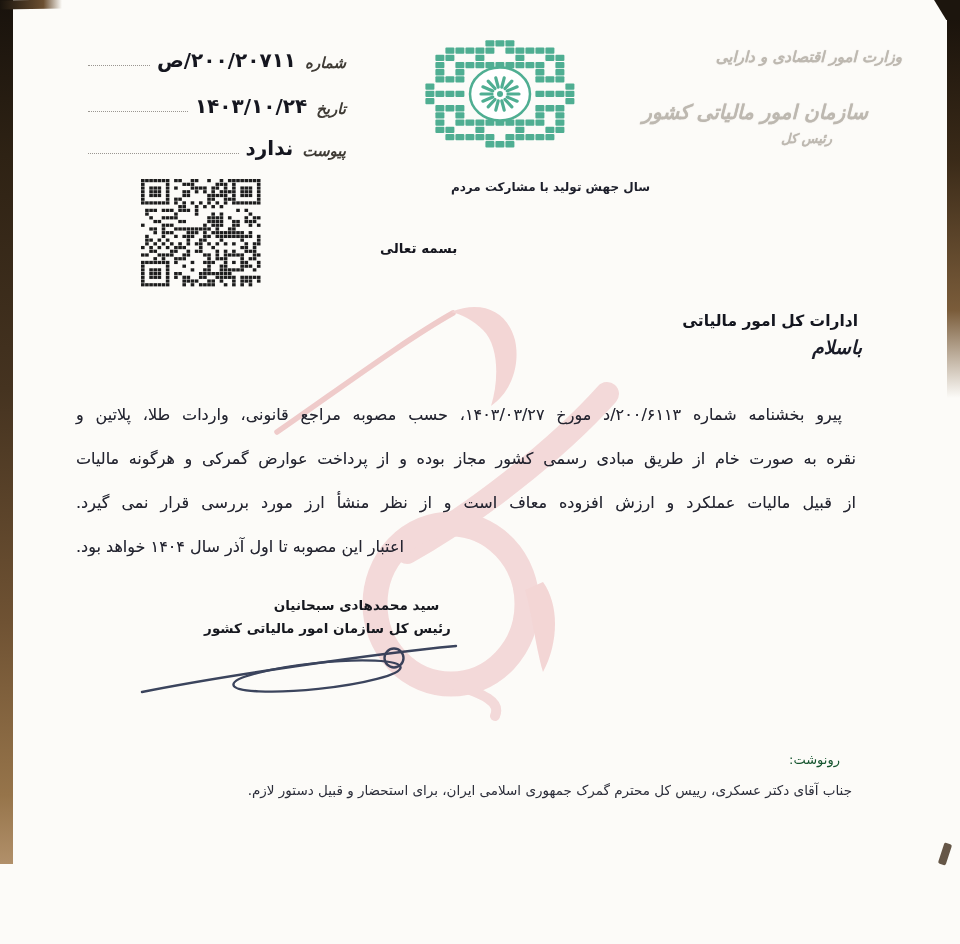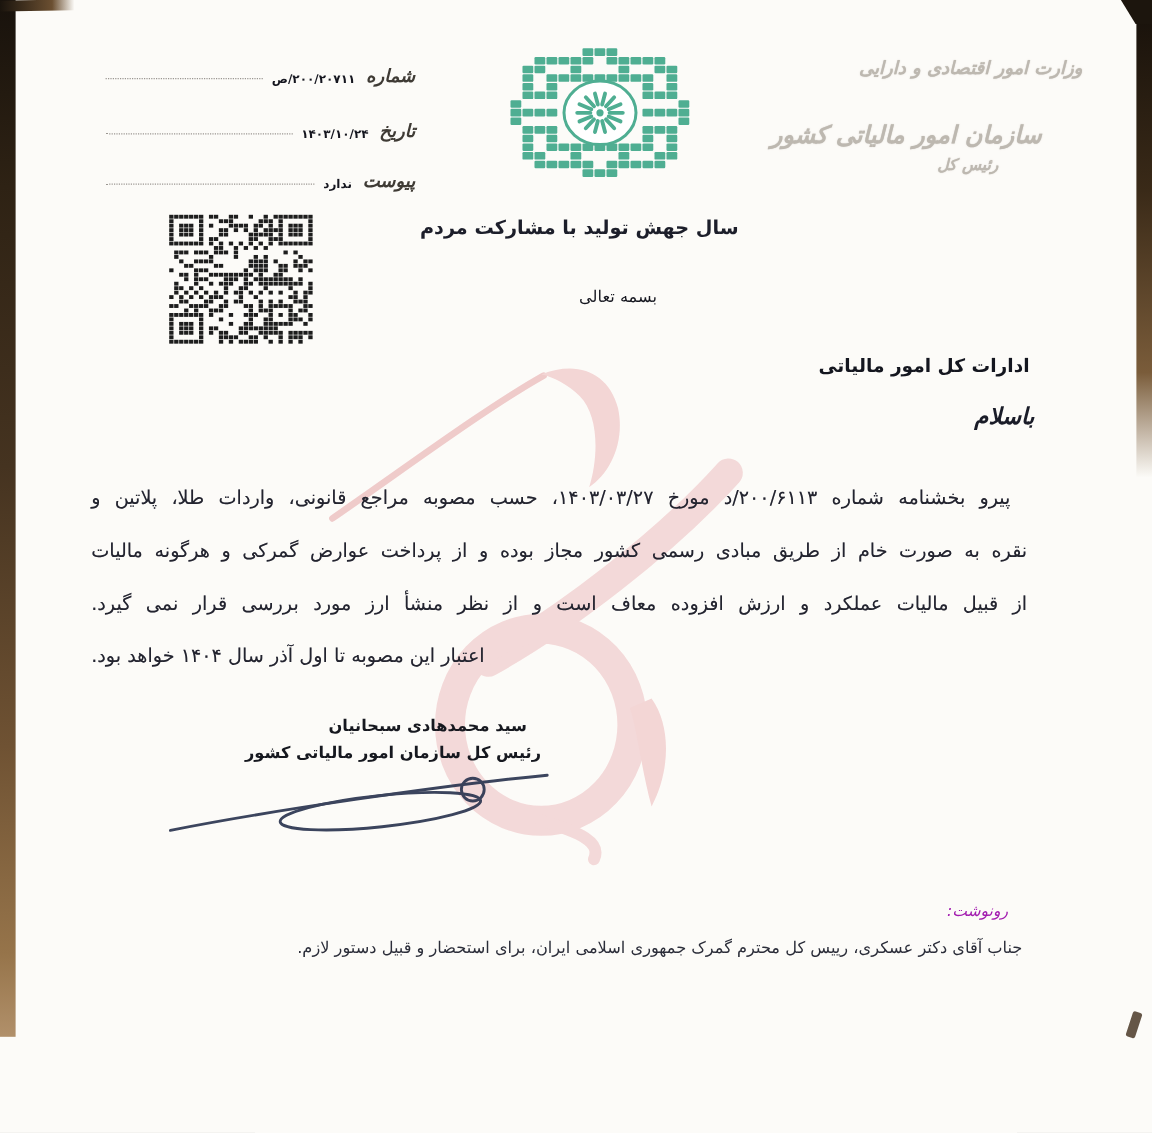--- a/index.html
+++ b/index.html
@@ -23,40 +23,40 @@
   
   .ministry{color:#bdb8b0;font-style:italic;font-weight:bold;text-align:right;
     text-shadow:0 0 1px rgba(185,180,172,.7);}
   .m1{top:48px;right:58px;font-size:15px;}
   .m2{top:100px;right:92px;font-size:20px;}
   .m3{top:131px;right:128px;font-size:13px;}
 
   
   .meta-row{left:88px;width:258px;height:26px;display:flex;direction:rtl;align-items:flex-end;}
   .meta-label{font-size:15px;font-weight:bold;font-style:italic;color:#3f3b35;white-space:nowrap;margin-left:9px;}
-  .meta-value{font-size:10px;font-weight:bold;color:#15161f;white-space:nowrap;letter-spacing:.4px;margin-left:7px;text-align:center;}
+  .meta-value{font-size:20px;font-weight:bold;color:#15161f;white-space:nowrap;letter-spacing:.4px;margin-left:7px;text-align:center;}
   .meta-dots{flex:1;border-bottom:1.5px dotted #9a9691;margin-bottom:6px;}
 
-  .slogan{left:350px;top:180px;width:300px;text-align:left;font-size:16px;font-weight:bold;color:#1c1e2a;}
-  .invocation{left:380px;top:240px;width:270px;text-align:center;font-size:13.5px;font-weight:normal;color:#15161f;}
-  .addressee{right:102px;top:296px;font-size:15.5px;font-weight:bold;color:#14161f;}
+  .slogan{left:350px;top:180px;width:300px;text-align:right;font-size:12px;font-weight:bold;color:#1c1e2a;}
+  .invocation{left:380px;top:240px;width:270px;text-align:left;font-size:13.5px;font-weight:bold;color:#15161f;}
+  .addressee{right:102px;top:312px;font-size:15.5px;font-weight:bold;color:#14161f;}
   .salutation{right:98px;top:336px;font-size:19px;font-weight:bold;font-style:italic;color:#1a1c28;}
 
   .body-block{left:76px;top:393px;width:780px;}
   .body-line{direction:rtl;font-size:16px;line-height:44px;height:44px;color:#23242f;
     white-space:nowrap;text-shadow:0 0 .5px rgba(20,20,45,.35);}
   .just{text-align:justify;text-align-last:justify;}
   .indent{padding-right:14px;}
   .last-line{text-align:left;}
 
   .signer{left:195px;top:597px;width:265px;direction:rtl;text-align:center;color:#16181f;}
   .signer-name{font-size:13.5px;font-weight:bold;padding-left:58px;margin-bottom:7px;}
   .signer-title{font-size:13.5px;font-weight:bold;}
 
-  .cc-label{right:120px;top:752px;font-size:13px;color:#a21caf;font-style:italic;}
+  .cc-label{right:120px;top:752px;font-size:13px;color:#14532d;}
   .cc-line{right:108px;top:782px;font-size:13.5px;color:#2b2d39;direction:rtl;}
 
   svg{display:block;}
 </style>
 </head>
 <body>
 
 <div id="page">
 
   <div class="abs edge-left"></div>

